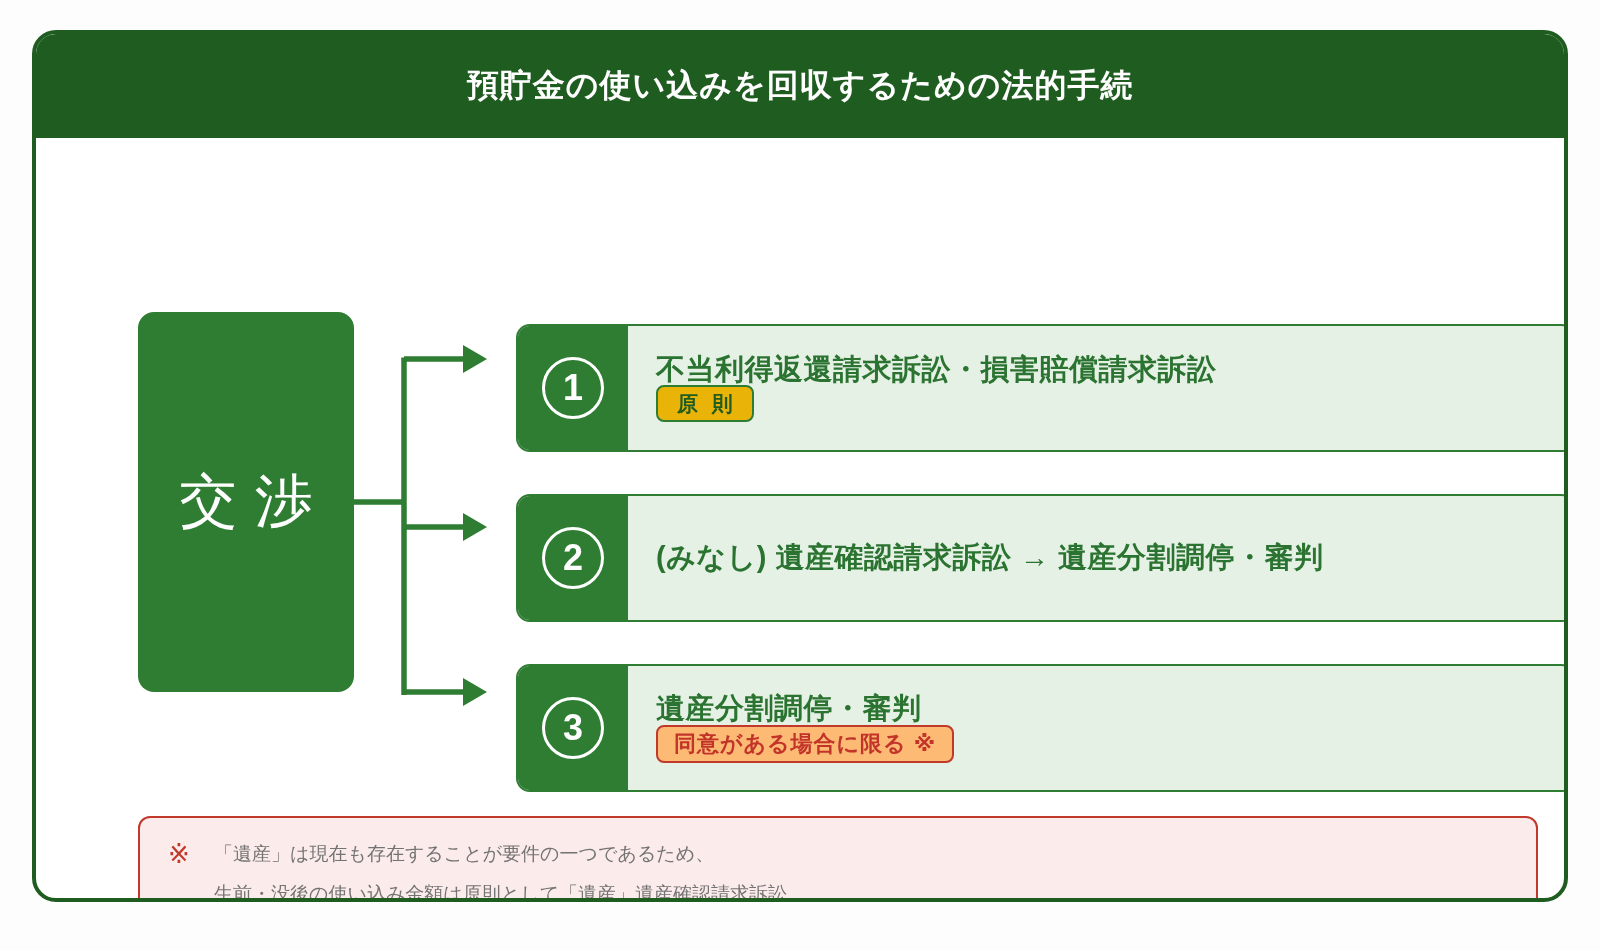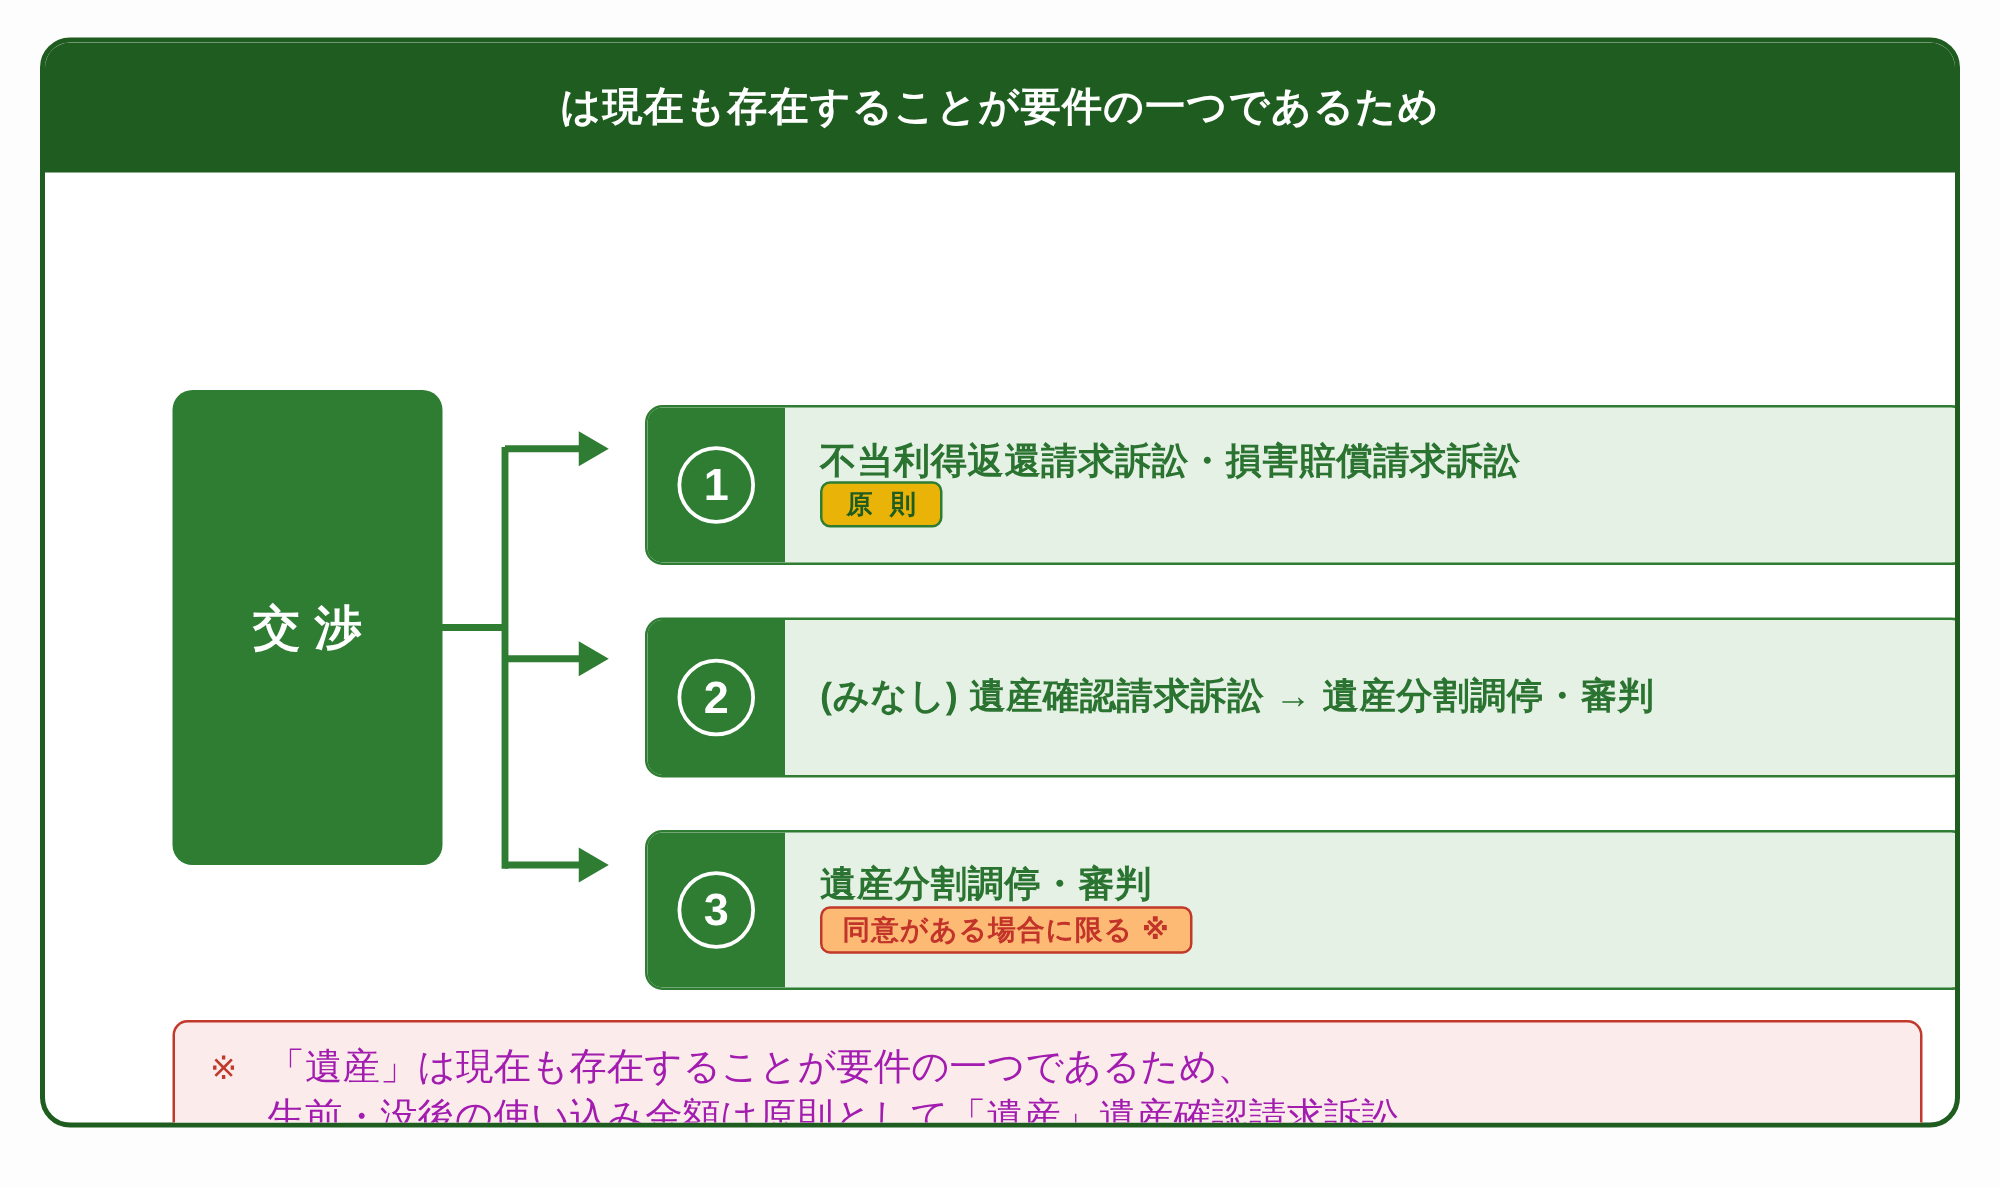--- a/index.html
+++ b/index.html
@@ -48,22 +48,22 @@
     left: 102px; top: 278px;
     width: 216px; height: 380px;
     background: #2e7d33;
     border-radius: 16px;
     display: flex;
     align-items: center;
     justify-content: center;
   }
   .nego-label {
     color: #ffffff;
-    font-size: 38px;
-    font-weight: bold;
+    font-size: 58px;
+    font-weight: normal;
     letter-spacing: 0.30em;
     margin-right: -0.30em;
   }
   
   .connectors {
     position: absolute;
     left: 0; top: 0;
     width: 1600px; height: 950px;
     pointer-events: none;
   }
@@ -151,33 +151,33 @@
     padding: 16px 0 0 28px;
   }
   .note-marker {
     color: #c0392b;
     font-size: 26px;
     line-height: 40px;
     width: 46px;
     flex: 0 0 46px;
   }
   .note-text {
-    color: #a21caf;
-    font-size: 30px;
+    color: #737373;
+    font-size: 19px;
     line-height: 40px;
   }
 </style>
 </head>
 <body>
 
 <div class="canvas">
   <div class="card">
 
     <div class="header">
-      <div class="header-title">は現在も存在することが要件の一つであるため</div>
+      <div class="header-title">預貯金の使い込みを回収するための法的手続</div>
     </div>
 
     <div class="nego-box">
       <span class="nego-label">交渉</span>
     </div>
 
     <svg class="connectors" viewBox="0 0 1600 950" xmlns="http://www.w3.org/2000/svg">
       <g stroke="#2e7d33" stroke-width="5.5" fill="none">
         <path d="M 286 468 L 368 468"></path>
         <path d="M 368 323.5 L 368 661"></path>

